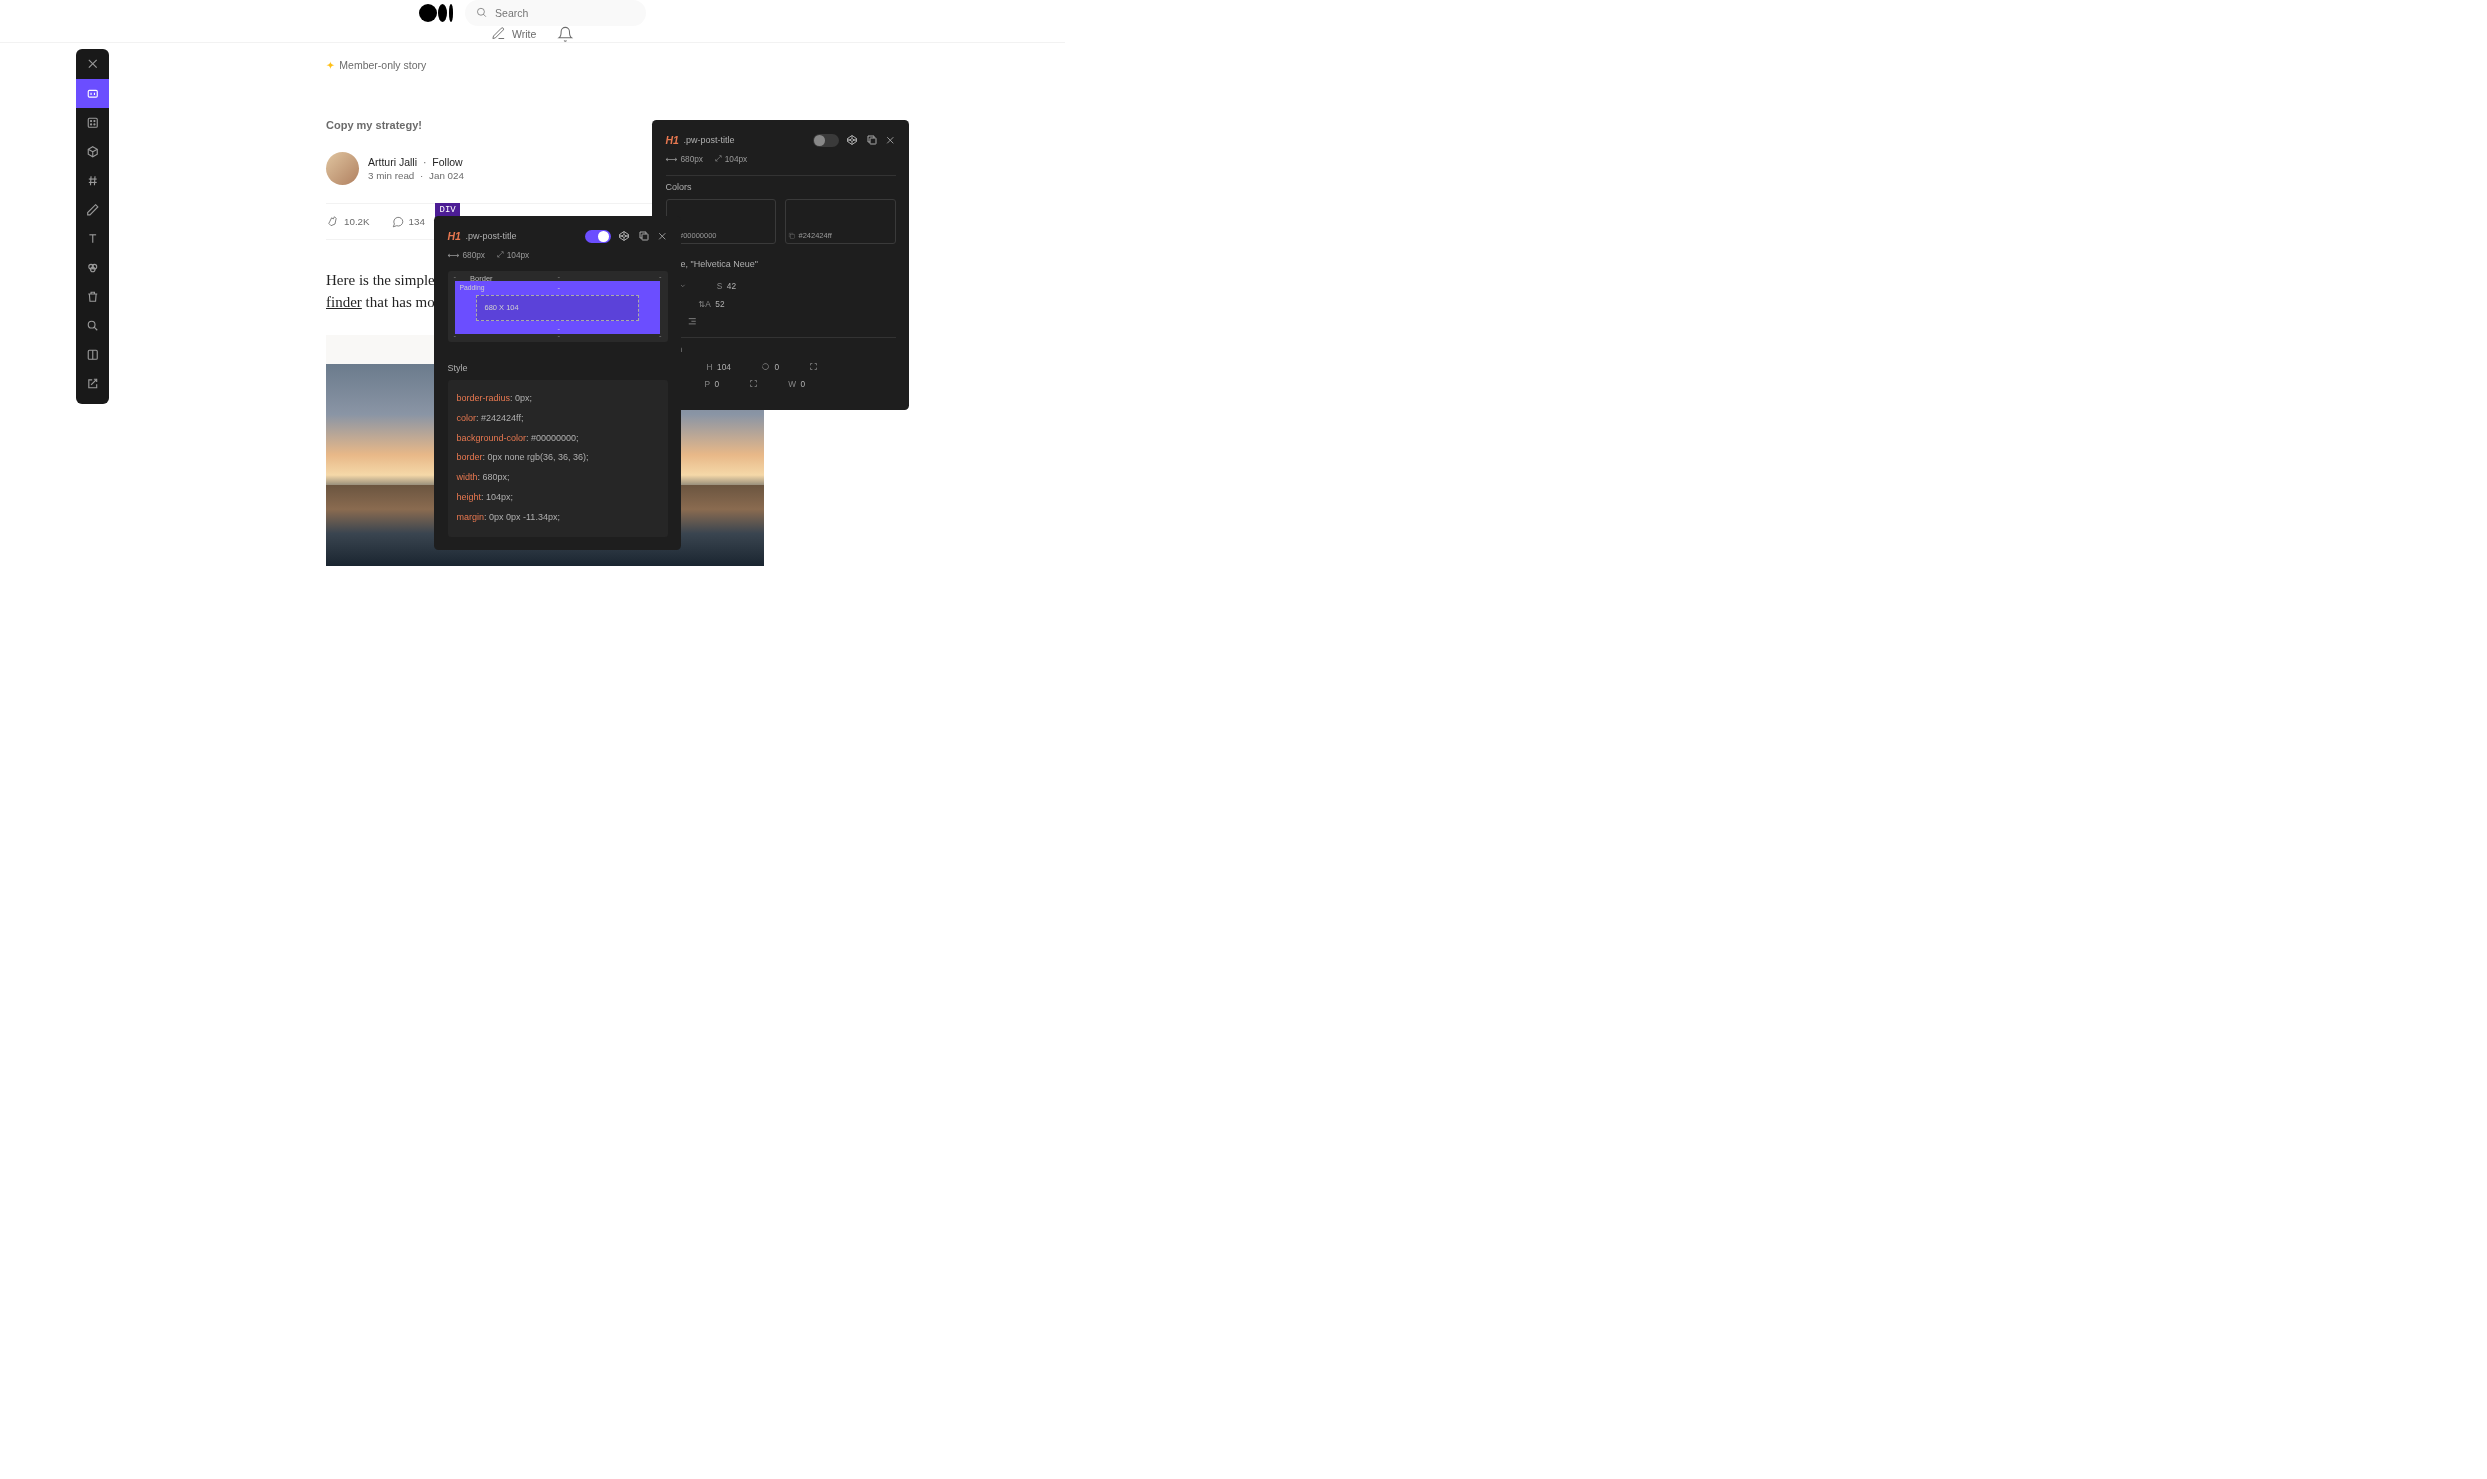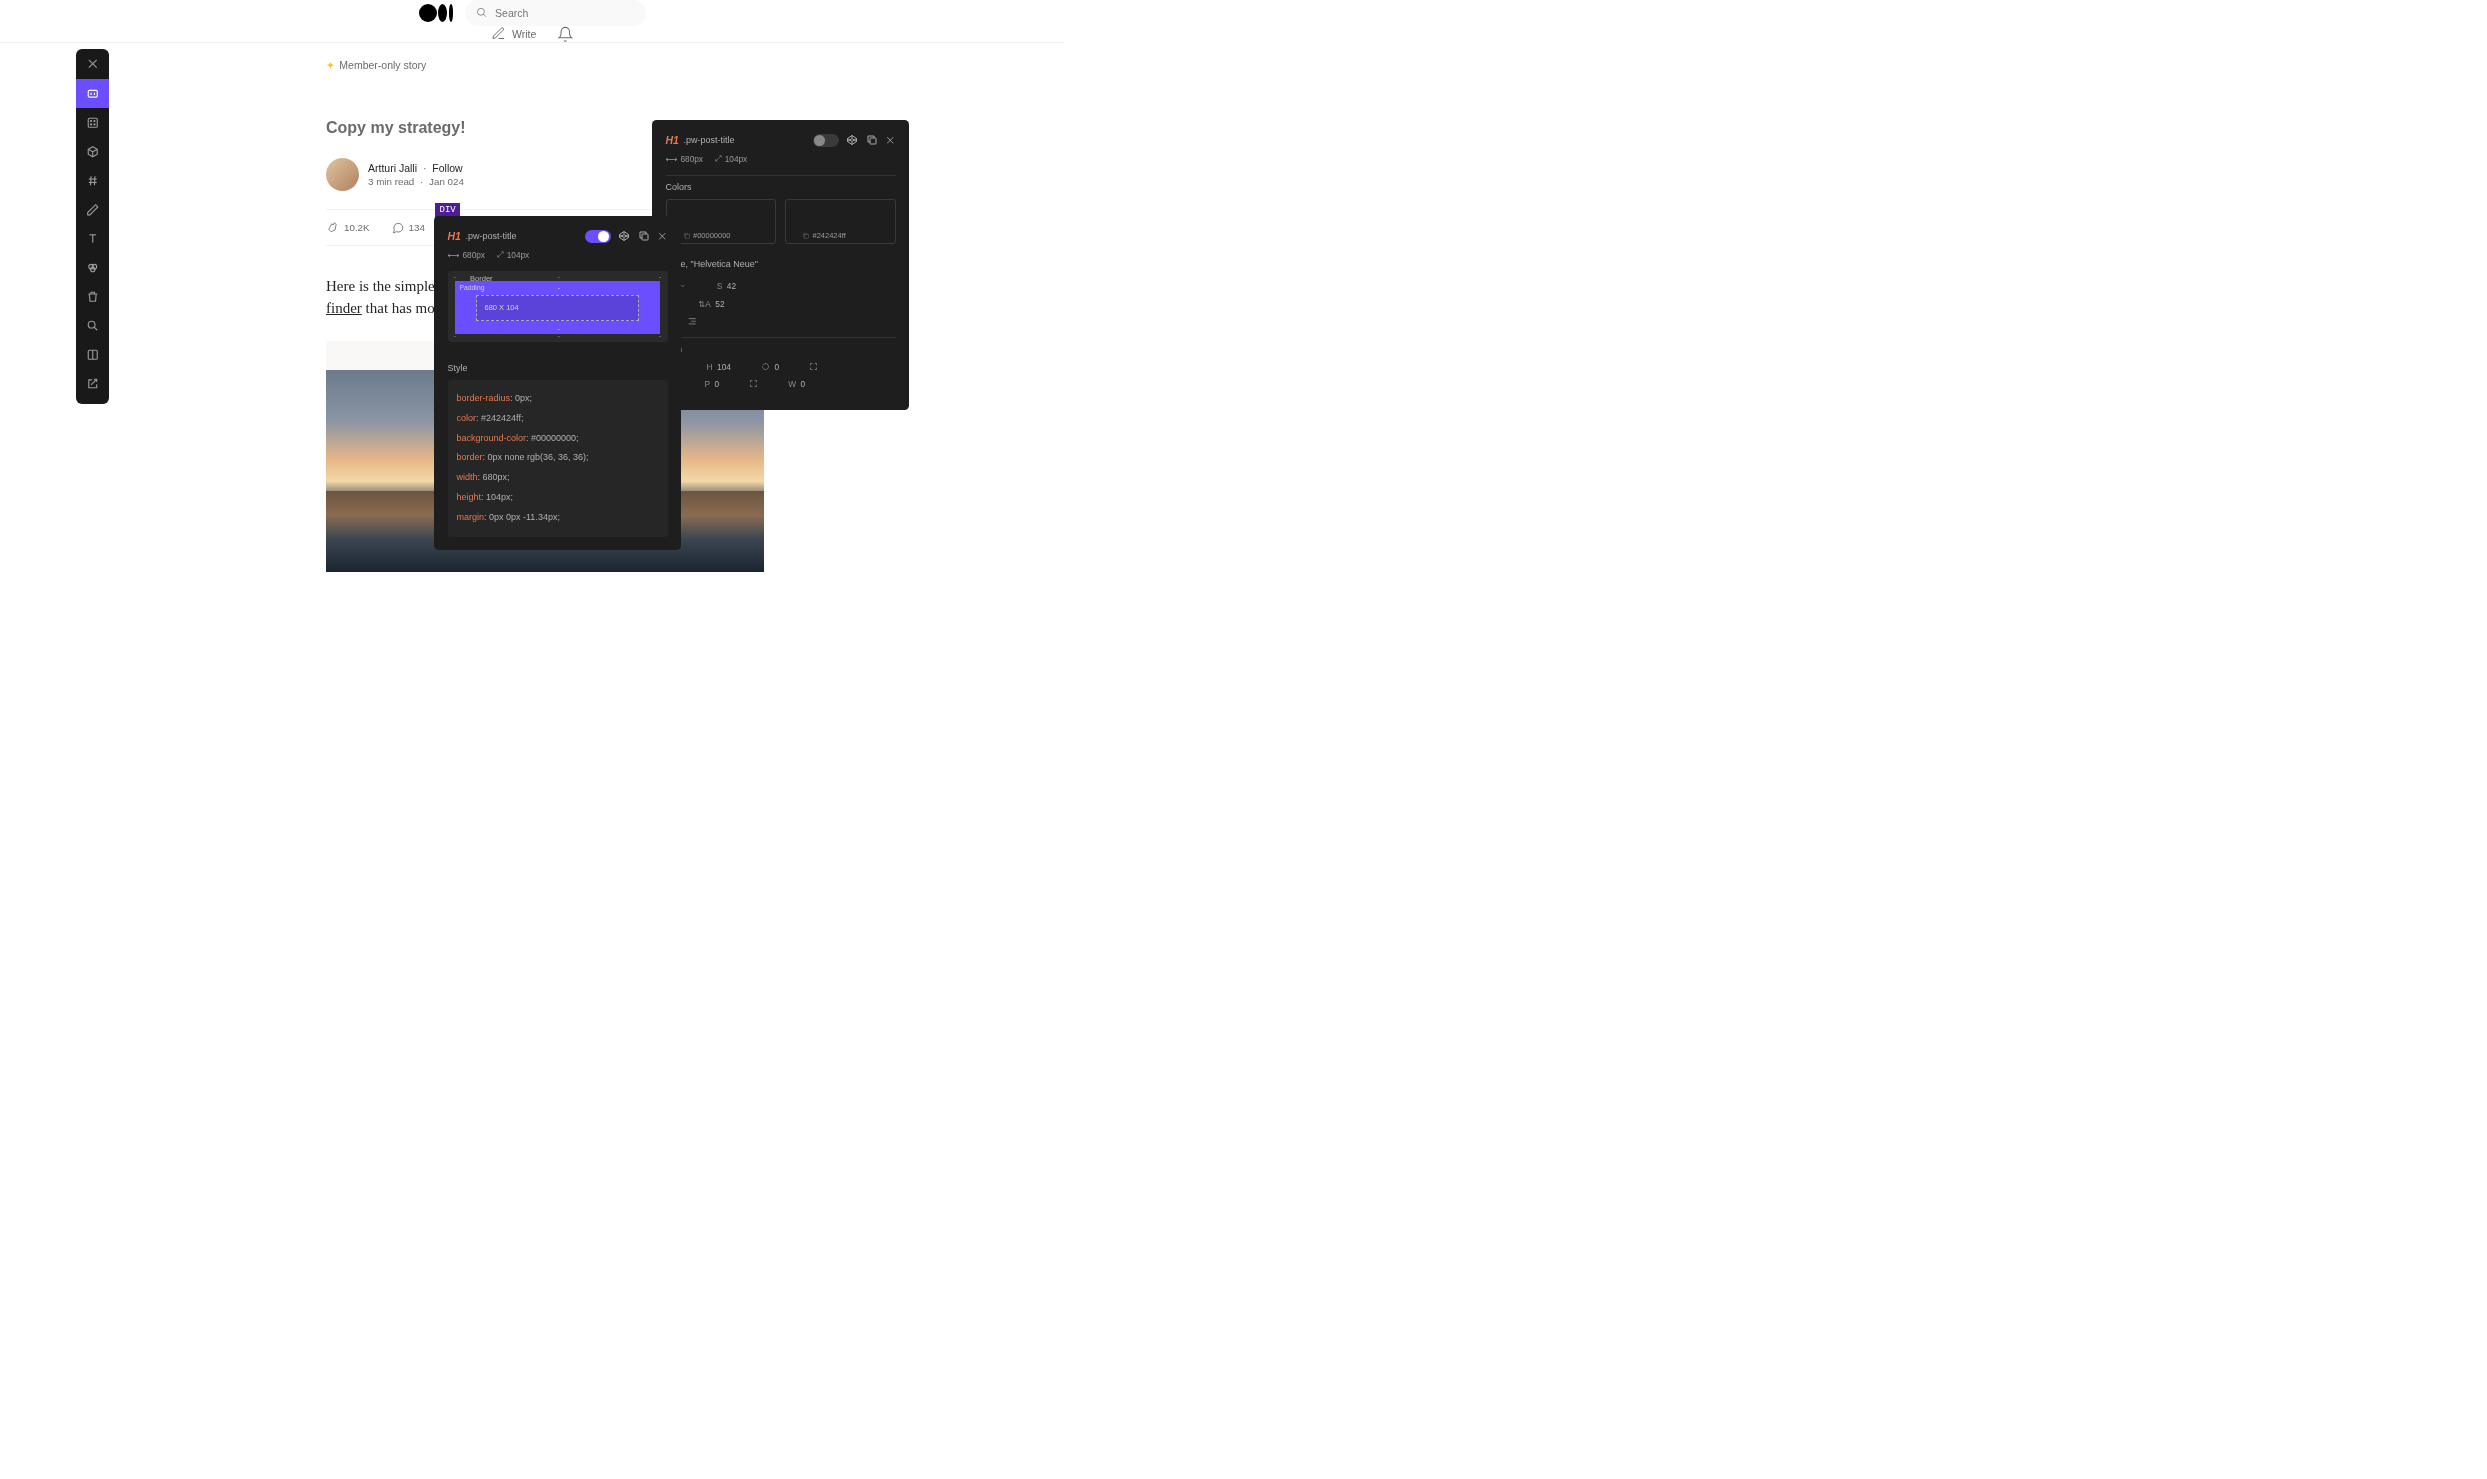--- a/index.html
+++ b/index.html
@@ -22,21 +22,21 @@
 .tb-item { width: 33px; height: 29px; display: flex; align-items: center; justify-content: center; cursor: pointer; color: #9a9a9a; }
 .tb-item.active { background: #6b4eff; color: #fff; border-radius: 0; }
 .tb-item.close-top { height: 30px; }
 .tb-item svg { width: 13.5px; height: 13.5px; }
 
 
 .article { position: absolute; left: 326px; top: 59px; width: 527px; }
 .member-row { display: flex; align-items: center; gap: 4.5px; color: #6b6b6b; font-size: 10.5px; margin-bottom: 15px; }
 .star { color: #ffc017; font-size: 10.5px; }
 .title { font-size: 32px; font-weight: 800; line-height: 1.2; letter-spacing: -0.4px; margin-bottom: 6px; width: 512px; }
-.subtitle { font-size: 16px; color: #6b6b6b; margin-bottom: 21px; margin-top: 48px; }
+.subtitle { font-size: 11px; color: #6b6b6b; margin-bottom: 21px; margin-top: 48px; }
 .author-row { display: flex; align-items: center; gap: 9px; margin-bottom: 18px; }
 .avatar { width: 33px; height: 33px; border-radius: 50%; background: linear-gradient(135deg,#e0c5a0,#b08060); }
 .author-info { font-size: 10.5px; }
 .author-name { color: #242424; }
 .dot-sep { color: #6b6b6b; margin: 0 3px; }
 .follow { color: #242424; }
 .meta-line { color: #6b6b6b; font-size: 9.8px; margin-top: 1.5px; }
 .actions-row { display: flex; align-items: center; gap: 21px; border-top: 0.8px solid #f2f2f2; border-bottom: 0.8px solid #f2f2f2; padding: 10.5px 0; width: 512px; color: #6b6b6b; font-size: 9.8px; }
 .action-item { display: flex; align-items: center; gap: 4.5px; cursor: pointer; }
 .body-text { font-size: 15px; font-family: Georgia, serif; margin-top: 29px; width: 512px; line-height: 1.5; }
@@ -58,21 +58,21 @@
 .insp-icons { display: flex; align-items: center; gap: 7.5px; }
 .toggle { width: 25.6px; height: 13.5px; background: #3a3a3a; border-radius: 7.5px; position: relative; cursor: pointer; }
 .toggle-knob { width: 10.5px; height: 10.5px; background: #888; border-radius: 50%; position: absolute; top: 1.5px; left: 1.5px; }
 .toggle.on { background: #6b4eff; }
 .toggle.on .toggle-knob { left: 13.5px; background: #fff; }
 .dim-row { display: flex; gap: 12px; margin-bottom: 10.5px; font-size: 8.3px; color: #9a9a9a; }
 .dim-item { display: flex; align-items: center; gap: 3px; }
 .section-label { color: #b0b0b0; font-size: 9px; margin-bottom: 7.5px; }
 .color-boxes { display: flex; gap: 9px; margin-bottom: 10.5px; }
 .color-box { flex: 1; height: 45px; border: 0.8px solid #3a3a3a; border-radius: 3px; position: relative; }
-.color-code { position: absolute; bottom: 3px; left: 16px; font-size: 7.5px; color: #9a9a9a; display: flex; align-items: center; gap: 3px; }
+.color-code { position: absolute; bottom: 3px; left: 2px; font-size: 7.5px; color: #9a9a9a; display: flex; align-items: center; gap: 3px; }
 .font-row { display: flex; align-items: center; gap: 6px; margin-bottom: 7.5px; padding: 4.5px 0; }
 .font-val { color: #b0b0b0; }
 .align-row { display: flex; gap: 10.5px; margin-bottom: 10.5px; }
 .dim-section-label { color: #b0b0b0; margin-bottom: 7.5px; }
 .wh-row { display: flex; gap: 30px; margin-bottom: 7.5px; font-size: 8.3px; }
 .wh-item { display: flex; align-items: center; gap: 4.5px; }
 .wh-label { color: #888; }
 
 
 .inspector-front { position: absolute; left: 434px; top: 216px; width: 247px; background: #1e1e1e; border-radius: 4.5px; padding: 13.5px; color: #b0b0b0; font-size: 9px; }

